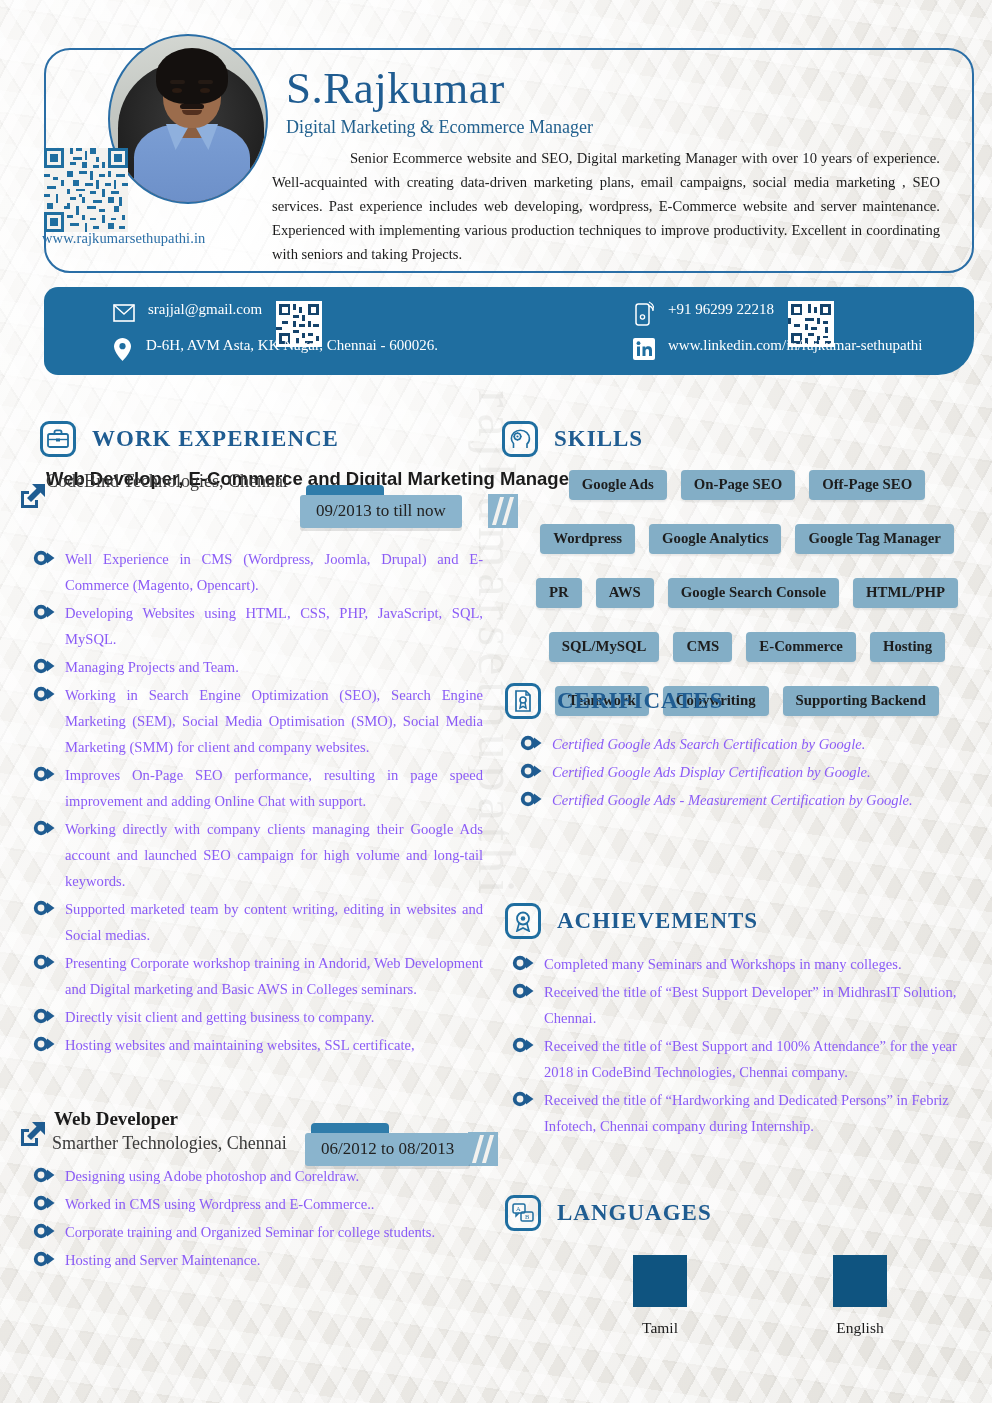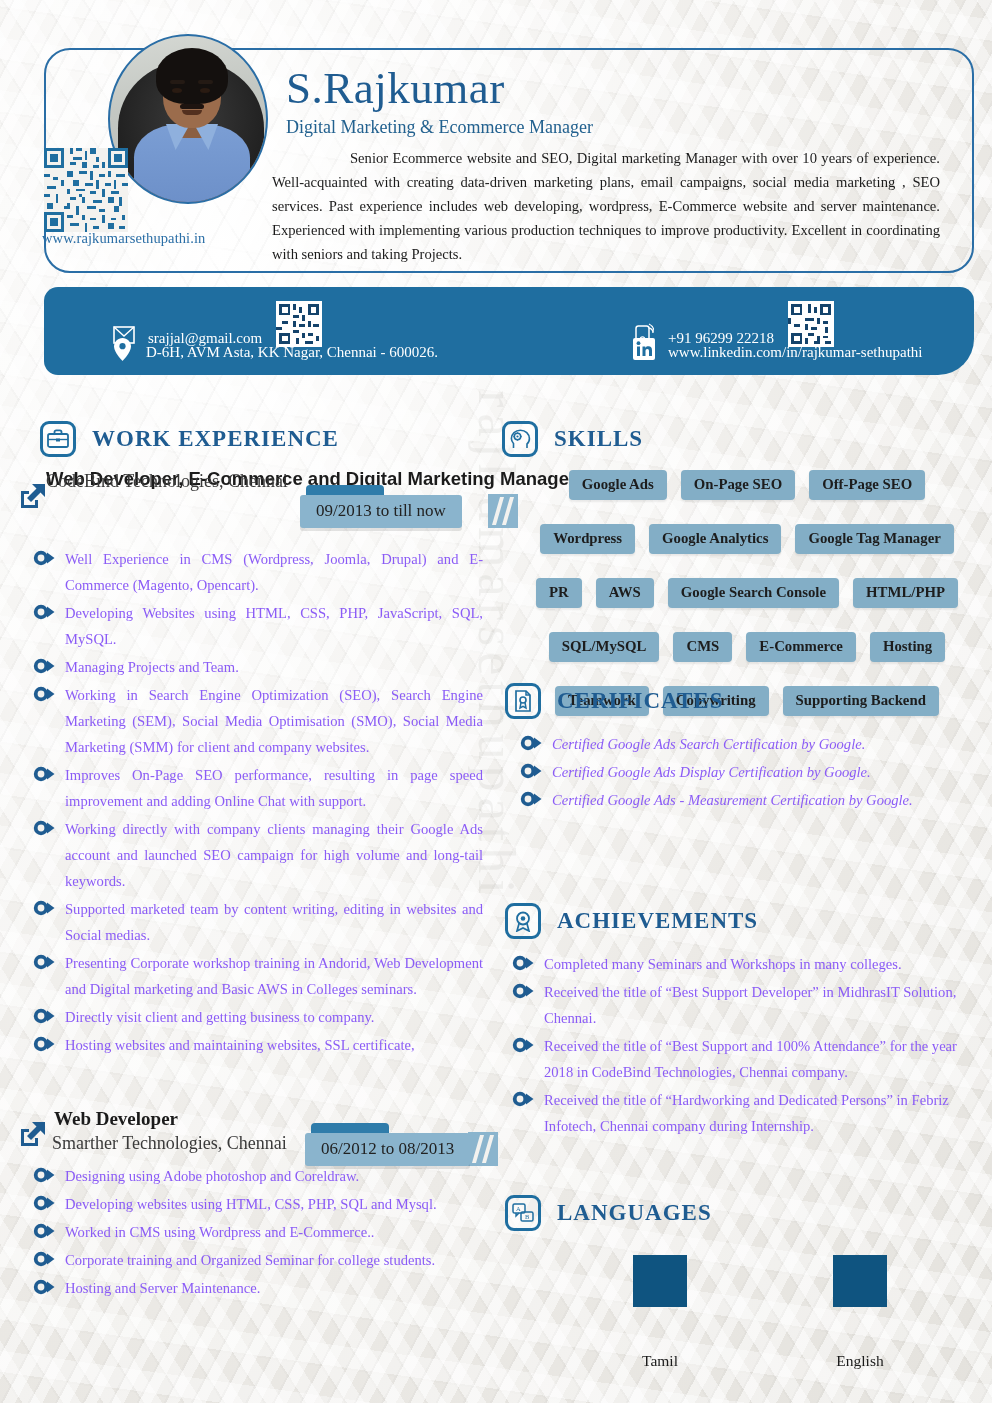--- a/index.html
+++ b/index.html
@@ -101,21 +101,21 @@
     text-indent: 78px;
   }
 
   
   .contact-bar {
     position: absolute; left: 44px; top: 287px;
     width: 930px; height: 88px;
     background: #1f6ea0;
     border-radius: 14px 14px 36px 14px;
   }
-  .c-row { position: absolute; display: flex; align-items: flex-end; color: #fff; }
+  .c-row { position: absolute; display: flex; align-items: flex-start; color: #fff; }
   .c-email { left: 68px; top: 14px; }
   .c-addr  { left: 66px; top: 50px; }
   .c-phone { left: 588px; top: 14px; }
   .c-link  { left: 588px; top: 50px; }
   .c-text { font-size: 15px; color: #fff; margin-left: 12px; white-space: nowrap; }
   .c-ico { width: 24px; height: 24px; display: flex; align-items: center; justify-content: center; }
   .qr-mini { width: 46px; height: 46px; margin-left: 14px; }
 
   
   .sec-head { position: absolute; display: flex; align-items: center; }
@@ -211,21 +211,21 @@
     font-size: 14.8px;
     padding: 6px 13px 7px 13px;
     border-radius: 4px;
     white-space: nowrap;
     box-shadow: 0 2px 2px rgba(0,0,0,0.07);
   }
 
   
   .lang-wrap { position: absolute; left: 560px; top: 1255px; width: 400px;
      display: flex; justify-content: space-around; }
-  .lang-item { display: flex; flex-direction: column; align-items: center; gap: 33px; }
+  .lang-item { display: flex; flex-direction: column; align-items: center; }
   .lang-box { width: 54px; height: 52px; background: #0f5480; }
   .lang-label { margin-top: 12px; font-size: 15.5px; color: #1b1b1b; }
 </style>
 </head>
 <body>
 
 <div class="paper-bg"></div>
 <div class="watermark">rajkumarsethupathi</div>
 
 <div class="page">
@@ -588,28 +588,20 @@
             <path d="M14 3.5 L21.5 9 L14 14.5 Z" fill="#1f5c91"></path>
           </svg></span>
         <span class="btext nojust">Designing using Adobe photoshop and Coreldraw.</span>
       </div>
       <div class="bitem">
         <span class="bullet"><svg width="22" height="18" viewBox="0 0 22 18">
             <circle cx="8" cy="9" r="7.2" fill="#1f5c91"></circle>
             <circle cx="8" cy="9" r="3.4" fill="#f3f2ef"></circle>
             <path d="M14 3.5 L21.5 9 L14 14.5 Z" fill="#1f5c91"></path>
           </svg></span>
-        <span class="btext nojust">Developing websites using HTML, CSS, PHP, SQL and Mysql.</span>
-      </div>
-      <div class="bitem">
-        <span class="bullet"><svg width="22" height="18" viewBox="0 0 22 18">
-            <circle cx="8" cy="9" r="7.2" fill="#1f5c91"></circle>
-            <circle cx="8" cy="9" r="3.4" fill="#f3f2ef"></circle>
-            <path d="M14 3.5 L21.5 9 L14 14.5 Z" fill="#1f5c91"></path>
-          </svg></span>
         <span class="btext nojust">Worked in CMS using Wordpress and E-Commerce..</span>
       </div>
       <div class="bitem">
         <span class="bullet"><svg width="22" height="18" viewBox="0 0 22 18">
             <circle cx="8" cy="9" r="7.2" fill="#1f5c91"></circle>
             <circle cx="8" cy="9" r="3.4" fill="#f3f2ef"></circle>
             <path d="M14 3.5 L21.5 9 L14 14.5 Z" fill="#1f5c91"></path>
           </svg></span>
         <span class="btext nojust">Corporate training and Organized Seminar for college students.</span>
       </div>

